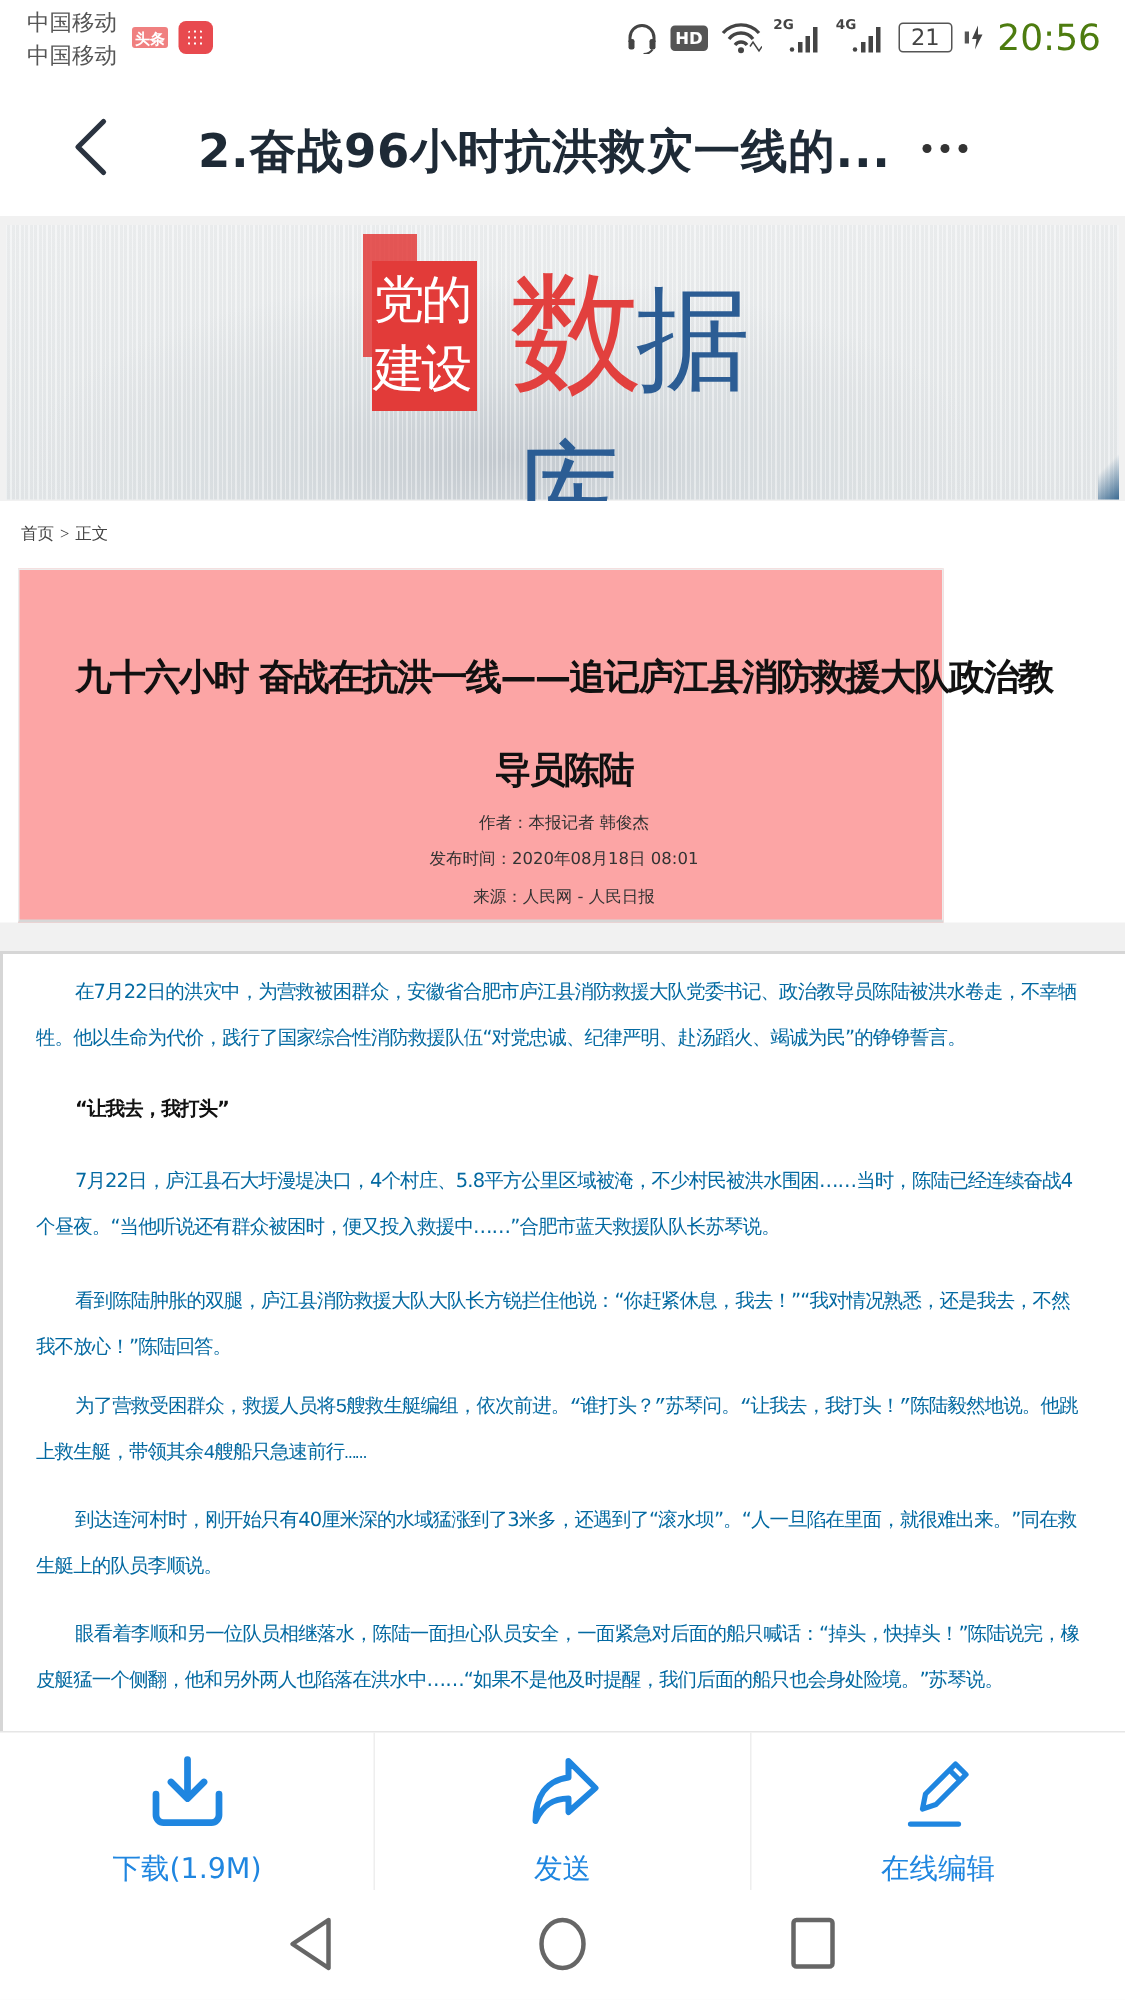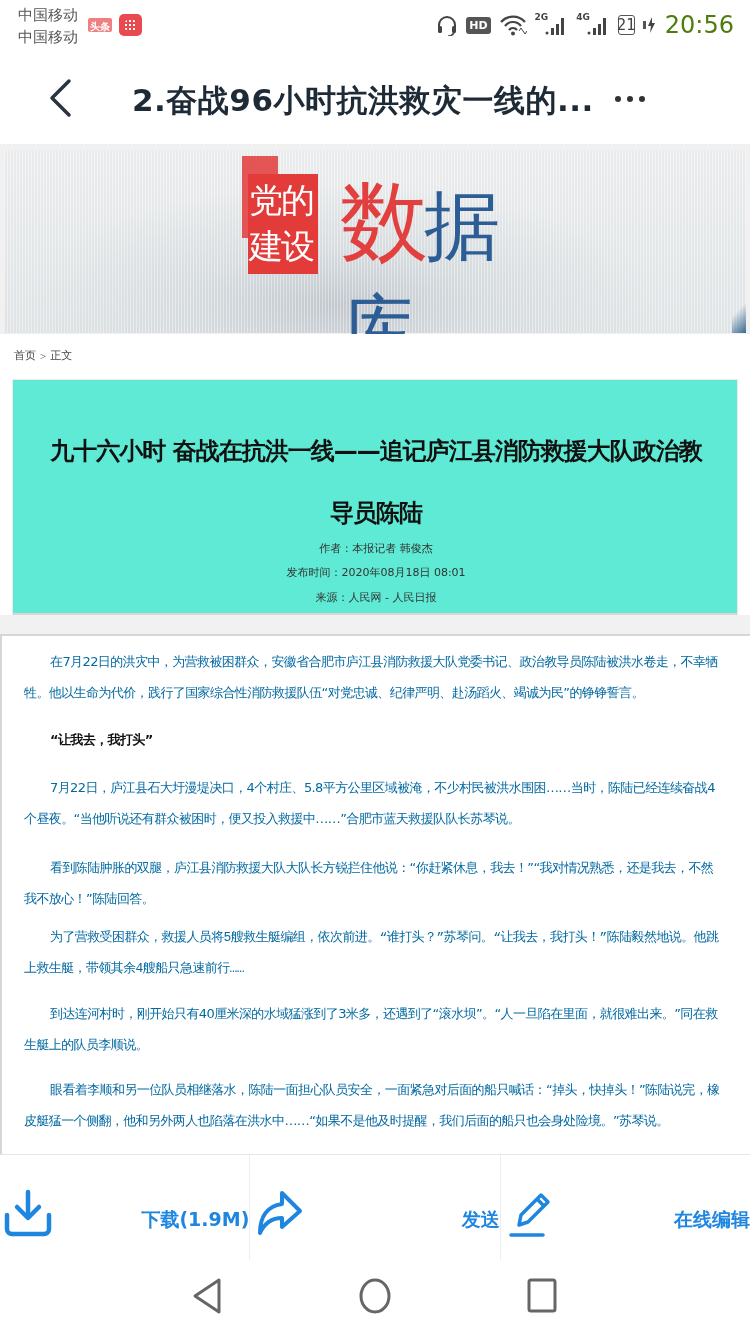--- a/index.html
+++ b/index.html
@@ -28,21 +28,21 @@
       content: ""; position: absolute; left: 5px; top: 5px; width: 13px; height: 12px;
       background: radial-gradient(circle, #fff 25%, transparent 30%) 0 0/4px 4px;
       border-radius: 50% 50% 40% 40%;
     }
     .status-right { position: absolute; right: 16px; top: 8px; height: 34px; display: flex; align-items: center; gap: 8px; color: #444; }
     .sb-icon { display: inline-flex; align-items: center; justify-content: center; }
     .hd-badge { background: #555; color: #fff; font-size: 11px; font-weight: bold; padding: 2px 3px; border-radius: 3px; line-height: 13px; }
     .net-label { font-size: 9px; font-weight: bold; position: relative; top: -8px; margin-right: -4px; text-align: right; }
     .battery {
       display: inline-flex; align-items: center; justify-content: center;
-      width: 17px; height: 20px; border: 1.5px solid #555; border-radius: 3px; font-size: 15px; color: #444;
+      width: 36px; height: 20px; border: 1.5px solid #555; border-radius: 3px; font-size: 15px; color: #444;
     }
     .time { font-size: 24px; color: #4d7c0f; font-family: "DejaVu Sans", sans-serif; }
 
     
     .app-header { position: absolute; left: 0; top: 52px; width: 685px; height: 92px; background: #fff; }
     .back-btn { position: absolute; left: 38px; top: 22px; width: 44px; height: 48px; display: flex; align-items: center; justify-content: center; }
     .page-title {
       position: absolute; left: 132px; top: 28px; width: 500px;
       font-size: 31px; font-weight: bold; color: #1e2a36; white-space: nowrap; letter-spacing: 0.5px;
     }
@@ -73,22 +73,22 @@
     .logo-big { position: absolute; left: 104px; top: 16px; font-size: 88px; line-height: 100px; font-family: "DejaVu Serif", serif; letter-spacing: -4px; }
     .logo-big .c1 { color: #e2403e; }
     .logo-big .c2 { color: #2c5d94; font-size: 76px; }
     .logo-big .c3 { color: #2c5d94; font-size: 76px; }
 
     .content-page { position: absolute; left: 0; top: 190px; width: 750px; background: #fff; height: 281px; }
     .breadcrumb { position: absolute; left: 14px; top: 14px; font-size: 11px; color: #444; display: flex; gap: 4px; align-items: center; font-family: Liberation Serif, serif; }
     .breadcrumb a { color: #444; text-decoration: none; }
 
     .article-head {
-      position: absolute; left: 12px; top: 45px; width: 726px; height: 236px;
-      background: #5eead4; border: 1px solid #ececec; border-bottom: 2px solid #d7d7d7;
+      position: absolute; left: 12px; top: 45px; width: 617px; height: 236px;
+      background: #fca5a5; border: 1px solid #ececec; border-bottom: 2px solid #d7d7d7;
     }
     .article-title {
       position: absolute; left: 30px; top: 40px; width: 666px;
       font-size: 24px; font-weight: bold; color: #111; text-align: center; line-height: 62px;
       font-family: "DejaVu Sans", sans-serif; letter-spacing: -1px;
     }
     .meta { position: absolute; left: 0; width: 726px; text-align: center; font-size: 11px; color: #333; }
     .meta.m1 { top: 161px; }
     .meta.m2 { top: 185px; }
     .meta.m3 { top: 210px; }
@@ -99,21 +99,21 @@
     }
     .para {
       position: absolute; left: 22px; width: 700px;
       font-size: 13px; line-height: 31px; color: #0369a1; text-indent: 2em;
       font-family: "DejaVu Sans", sans-serif; letter-spacing: -0.6px;
     }
     .para.subhead { font-weight: bold; color: #111; }
 
     
     .toolbar { position: absolute; left: 0; top: 1154px; width: 750px; height: 106px; background: #fff; border-top: 1px solid #e6e6e6; display: flex; }
-    .tool-btn { flex: 1; display: flex; flex-direction: row; align-items: center; justify-content: space-between; padding-top: 12px; border-right: 1px solid #eeeeee; font-weight: bold; }
+    .tool-btn { flex: 1; display: flex; flex-direction: column; align-items: center; justify-content: center; padding-top: 12px; border-right: 1px solid #eeeeee; }
     .tool-btn:last-child { border-right: none; }
     .tool-icon { width: 56px; height: 52px; display: flex; align-items: center; justify-content: center; }
     .tool-label { margin-top: 12px; font-size: 19px; color: #1f86e0; }
 
     
     .navbar { position: absolute; left: 0; top: 1260px; width: 750px; height: 73px; background: #fff; }
     .nav-btn { position: absolute; top: 16px; width: 44px; height: 40px; display: flex; align-items: center; justify-content: center; }
     .nav-back { left: 186px; }
     .nav-home { left: 353px; }
     .nav-recent { left: 520px; }

